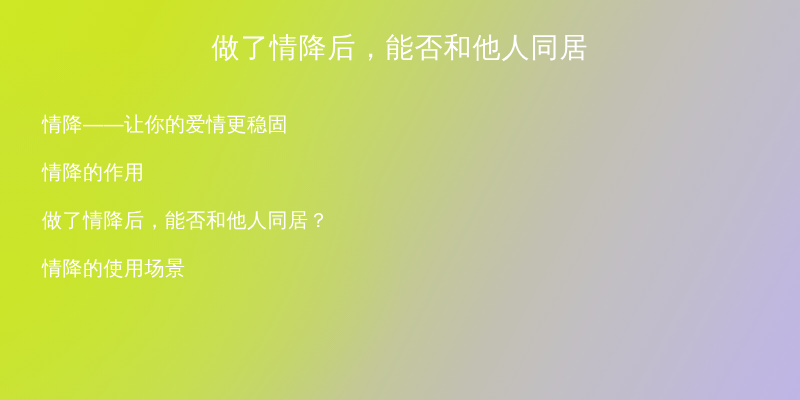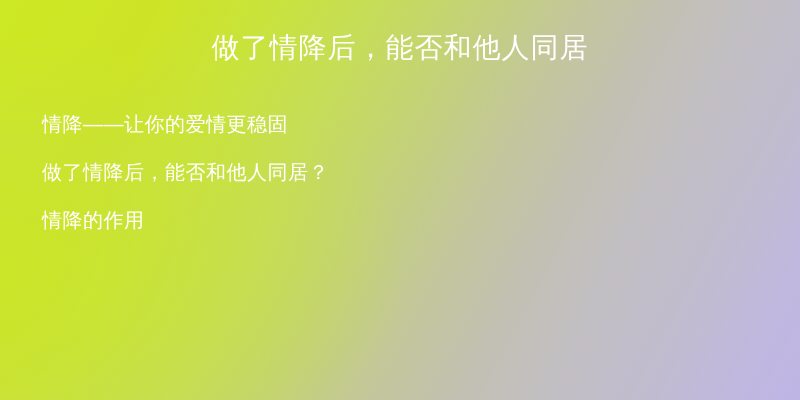--- a/index.html
+++ b/index.html
@@ -84,17 +84,18 @@
 </style>
 </head>
 <body>
 
 <div id="poster">
 
   <div class="poster-title">做了情降后，能否和他人同居</div>
 
   <ul class="outline-list">
     <li class="outline-item">情降——让你的爱情更稳固</li>
+    <li class="outline-item">情降的作用</li>
     <li class="outline-item">做了情降后，能否和他人同居？</li>
-    <li class="outline-item">情降的作用</li>
+    <li class="outline-item">情降的使用场景</li>
   </ul>
 
 </div>
 
 </body></html>

